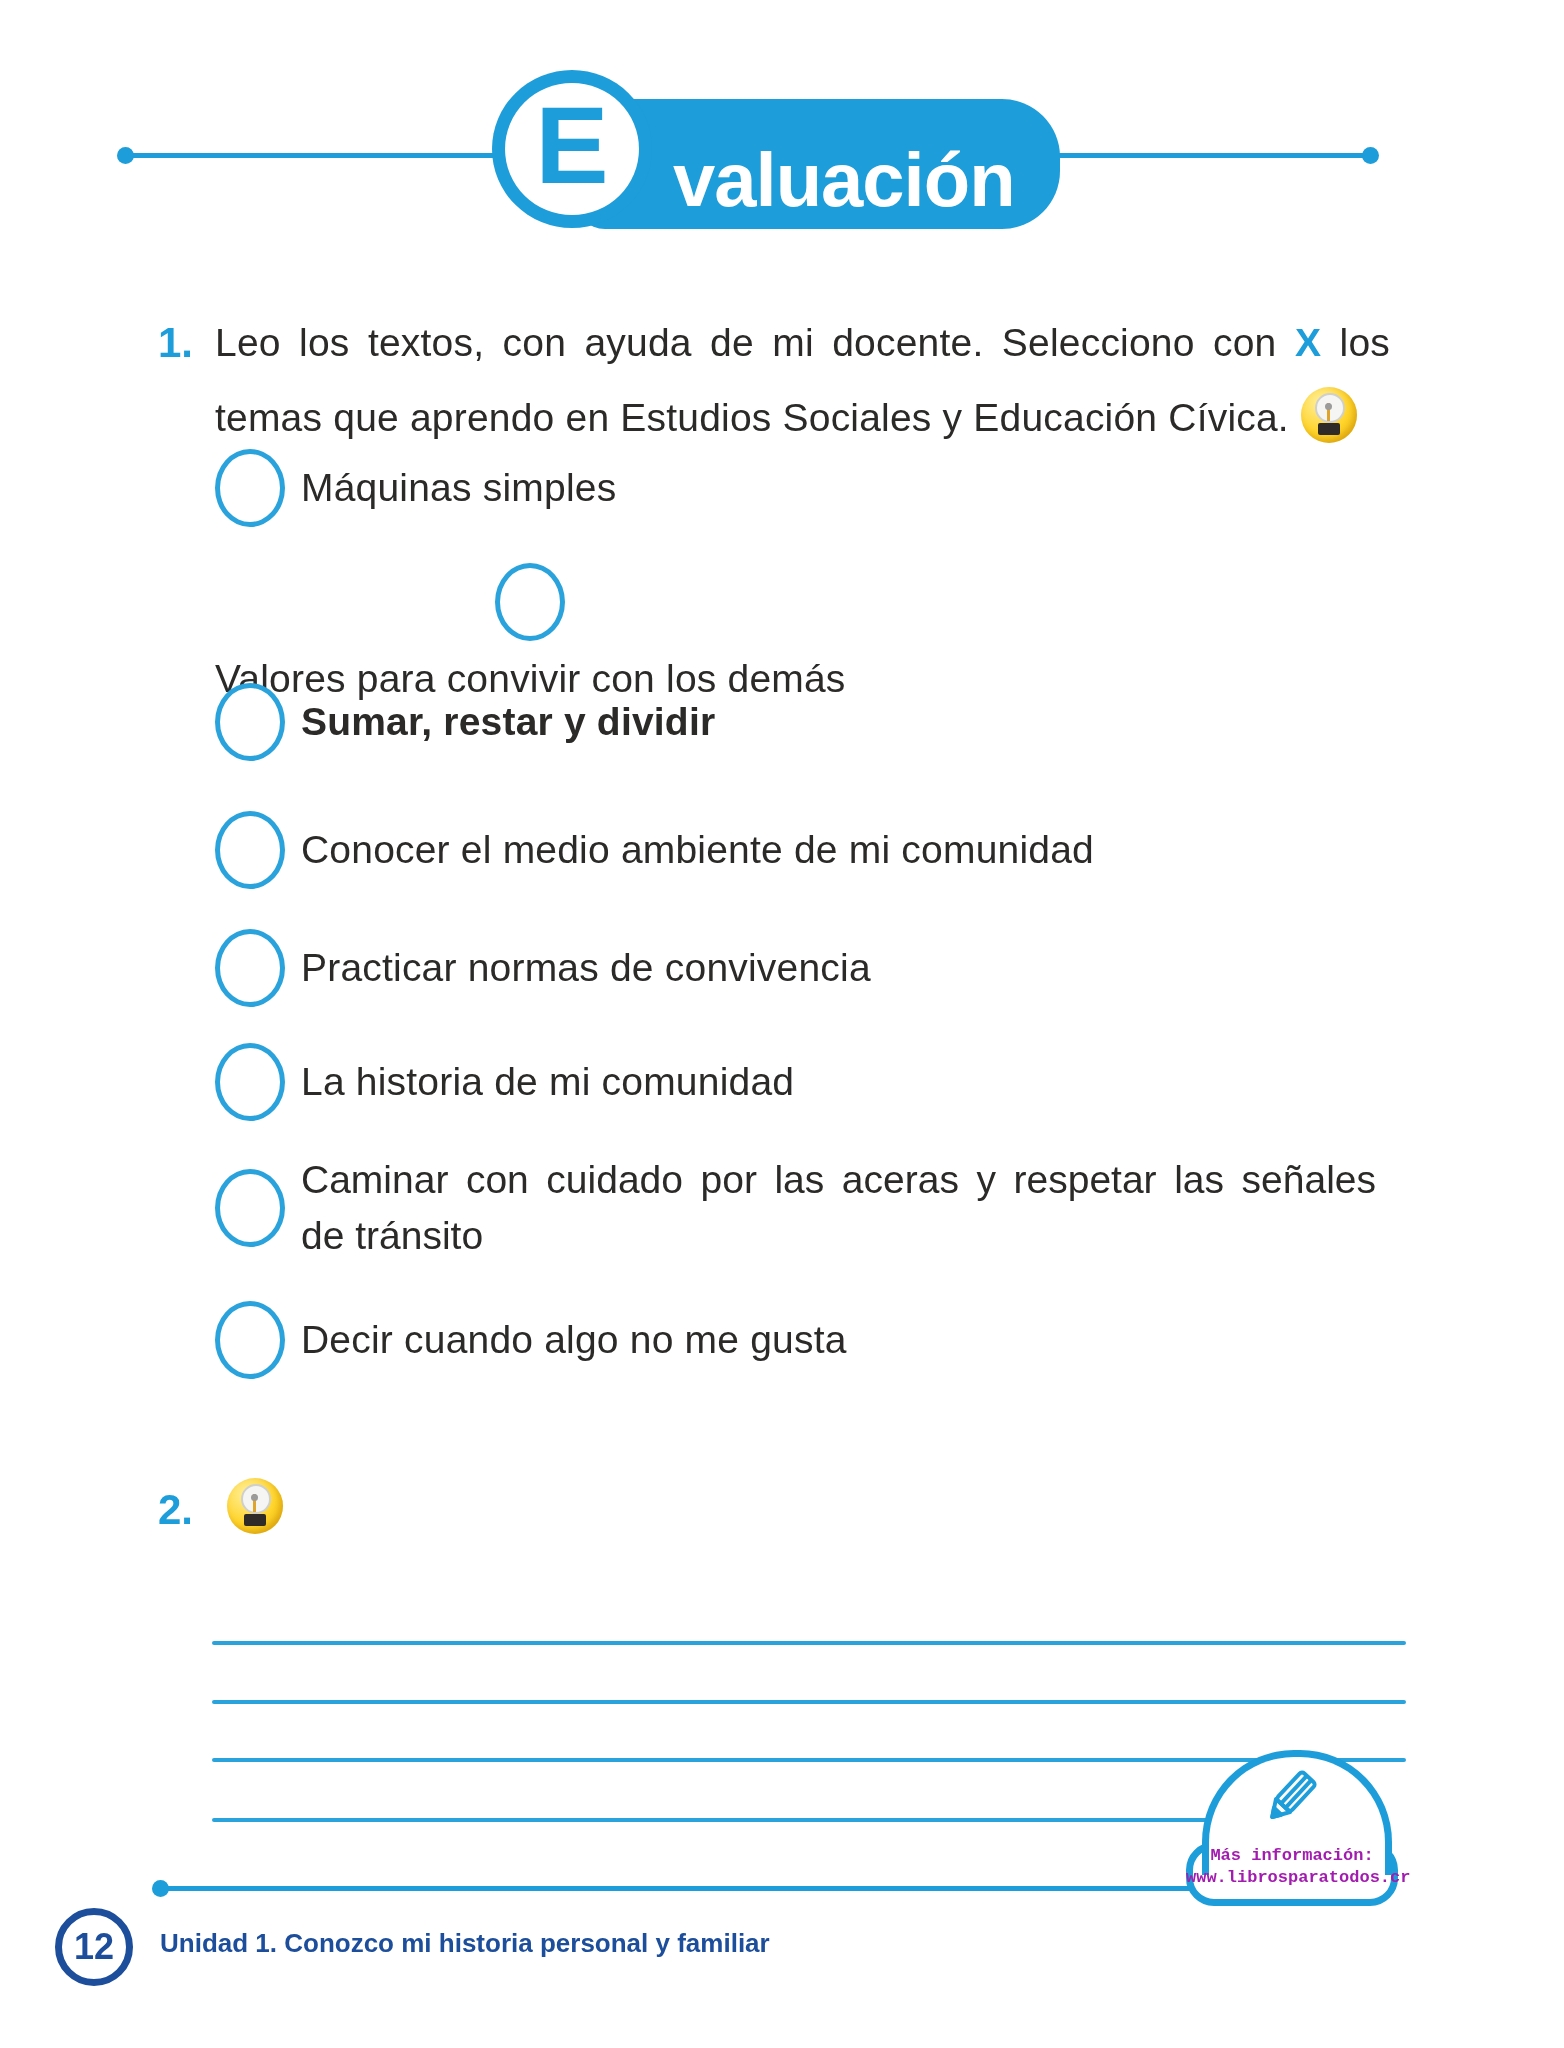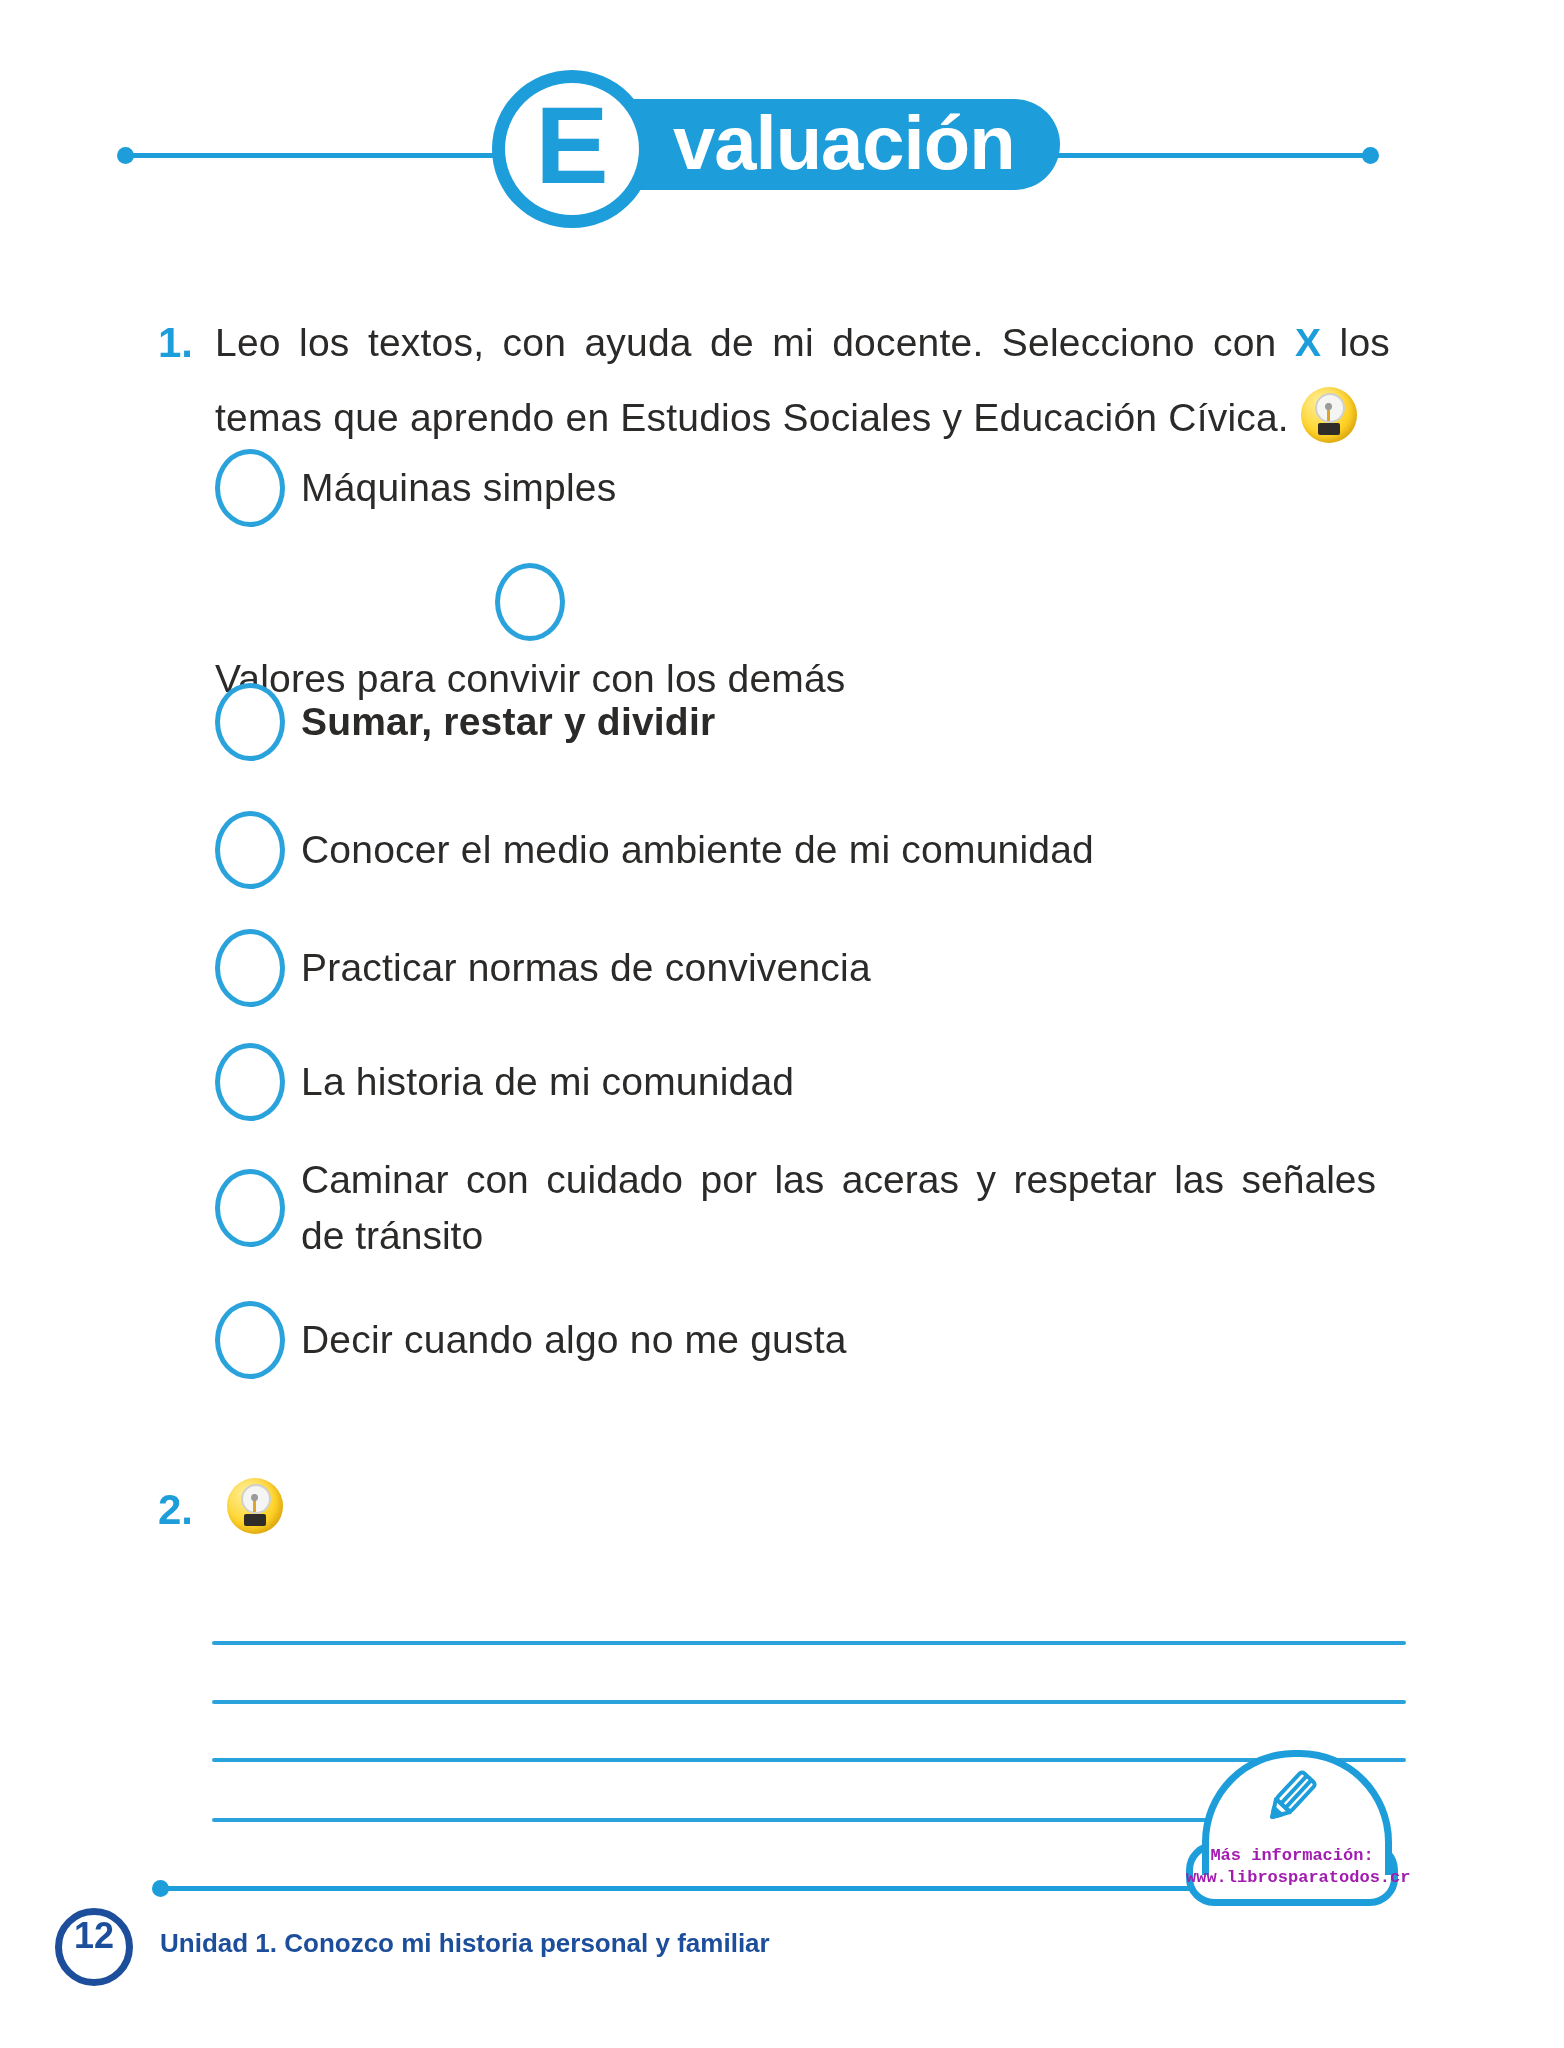--- a/index.html
+++ b/index.html
@@ -6,22 +6,22 @@
   body{
     width:1564px;height:2048px;background:#ffffff;position:relative;
     font-family:"Liberation Sans","DejaVu Sans",sans-serif;
     color:#2b2a29;overflow:hidden;
   }
   .abs{position:absolute;}
 
   
   .header-line{left:125px;top:153px;width:1245px;height:5px;background:#1d9dd9;border-radius:3px;z-index:1;}
   .header-dot{width:17px;height:17px;border-radius:50%;background:#1d9dd9;z-index:1;}
-  .banner{left:575px;top:99px;width:485px;height:91px;background:#1d9dd9;
-          border-radius:30px 58px 58px 30px;z-index:2;display:flex;align-items:flex-start;}
+  .banner{left:575px;top:99px;width:485px;height:130px;background:#1d9dd9;
+          border-radius:30px 58px 58px 30px;z-index:2;display:flex;align-items:flex-end;}
   .banner-title{padding-left:98px;font-size:76px;font-weight:bold;color:#ffffff;letter-spacing:-1px;padding-bottom:6px;}
   .e-badge{left:492px;top:70px;width:160px;height:158px;border-radius:50%;background:#1d9dd9;z-index:3;
            display:flex;align-items:center;justify-content:center;}
   .e-badge-inner{width:134px;height:132px;border-radius:50%;background:#ffffff;
            display:flex;align-items:center;justify-content:center;}
   .e-letter{font-size:110px;font-weight:bold;color:#1d9dd9;line-height:1;padding-bottom:8px;}
 
   
   .qnum{font-size:42px;font-weight:bold;color:#1d9dd9;line-height:75px;}
   .para{width:1175px;}
@@ -60,21 +60,21 @@
   .cloud .basefill{position:absolute;left:26px;top:95px;width:160px;height:44px;background:#ffffff;z-index:2;}
   .cloud .txt{position:absolute;left:0;width:212px;text-align:center;color:#a21caf;font-weight:bold;z-index:3;font-family:Liberation Mono, monospace;}
   .cloud .t1{top:96px;font-size:17px;}
   .cloud .t2{top:118px;font-size:17px;}
   .cloud svg{position:absolute;left:70px;top:14px;z-index:3;}
 
   
   .divider{left:159px;top:1886px;width:1085px;height:5px;background:#1d9dd9;border-radius:3px;z-index:1;}
   .divider-dot{left:152px;top:1880px;width:17px;height:17px;border-radius:50%;background:#1d9dd9;z-index:1;}
   .page-badge{left:55px;top:1908px;width:64px;height:64px;border:7px solid #1d4e9b;border-radius:50%;
-        background:#ffffff;display:flex;align-items:flex-start;justify-content:center;z-index:2;}
+        background:#ffffff;display:flex;align-items:center;justify-content:center;z-index:2;}
   .page-num{font-size:36px;font-weight:bold;color:#1d4e9b;}
   .unit-title{left:160px;top:1928px;font-size:26px;font-weight:bold;color:#1d4e9b;}
 </style>
 </head>
 <body>
 
 <div class="abs header-line"></div>
 <div class="abs header-dot" style="left:117px;top:147px;"></div>
 <div class="abs header-dot" style="left:1362px;top:147px;"></div>
 

